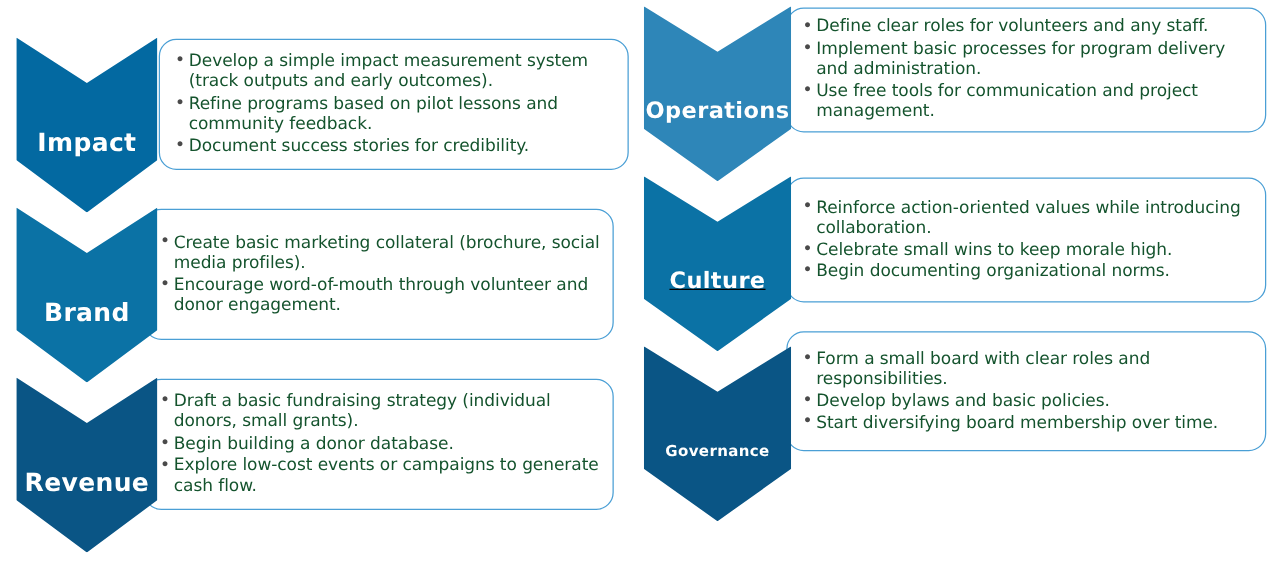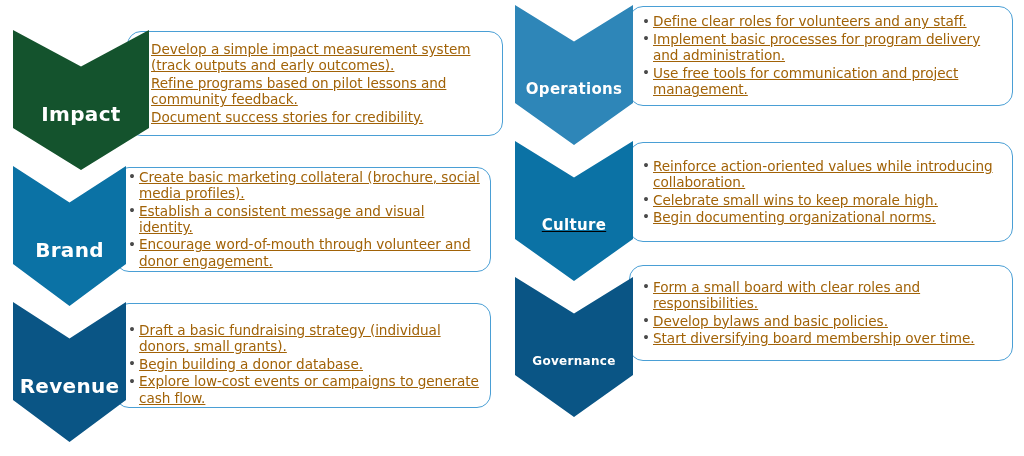--- a/index.html
+++ b/index.html
@@ -32,21 +32,21 @@
   .chevron-label{
     color:#ffffff;
     font-weight:bold;
     font-size:20px;
     letter-spacing:0.3px;
     line-height:1;
     white-space:nowrap;
     transform:translateY(14px);
     text-shadow:0 0 1px rgba(0,0,0,.08);
   }
-  .chevron-label.sm{font-size:15px;}
+  .chevron-label.sm{font-size:18px;}
   .chevron-label.xs{font-size:12px;}
 
   
   .panel{
     position:absolute;
     background:#ffffff;
     border:1.4px solid #4a9fd5;
     border-radius:14px;
     box-sizing:border-box;
     display:flex;
@@ -55,75 +55,73 @@
   }
   .panel ul{
     margin:0;
     padding:0 10px 0 12px;
     list-style:none;
     width:100%;
   }
   .panel li{
     position:relative;
     padding-left:11px;
-    color:#a16207;
+    color:#14532d;
     font-size:13.6px;
     line-height:16.4px;
     margin:0 0 1px 0;
     letter-spacing:-0.05px;
-    text-decoration:underline;
   }
   .panel li:before{
     content:"\2022";
     position:absolute;
     left:0;
     top:-0.5px;
     color:#4a4a4a;
     font-size:13.6px;
     line-height:16.4px;
   }
 </style>
 </head>
 <body>
 
 <div id="canvas">
 
   <div class="col" id="col-left">
 
     <div class="row" style="top:0;">
-      <div class="chevron" style="left:13px;top:30px;width:136px;height:140px;background:#14532d;">
+      <div class="chevron" style="left:13px;top:30px;width:113px;height:140px;background:#0369a1;">
         <span class="chevron-label">Impact</span>
       </div>
       <div class="panel" style="left:127px;top:31px;width:376px;height:105px;">
         <ul>
           <li>Develop a simple impact measurement system (track outputs and early outcomes).</li>
           <li>Refine programs based on pilot lessons and community feedback.</li>
           <li>Document success stories for credibility.</li>
         </ul>
       </div>
     </div>
 
     <div class="row" style="top:0;">
       <div class="chevron" style="left:13px;top:166px;width:113px;height:140px;background:#0b72a5;">
         <span class="chevron-label">Brand</span>
       </div>
       <div class="panel" style="left:115px;top:167px;width:376px;height:105px;">
         <ul>
           <li>Create basic marketing collateral (brochure, social media profiles).</li>
-          <li>Establish a consistent message and visual identity.</li>
           <li>Encourage word-of-mouth through volunteer and donor engagement.</li>
         </ul>
       </div>
     </div>
 
     <div class="row" style="top:0;">
       <div class="chevron" style="left:13px;top:302px;width:113px;height:140px;background:#0a5585;">
         <span class="chevron-label">Revenue</span>
       </div>
-      <div class="panel" style="left:115px;top:303px;width:376px;height:105px;align-items:flex-end;">
+      <div class="panel" style="left:115px;top:303px;width:376px;height:105px;">
         <ul>
           <li>Draft a basic fundraising strategy (individual donors, small grants).</li>
           <li>Begin building a donor database.</li>
           <li>Explore low-cost events or campaigns to generate cash flow.</li>
         </ul>
       </div>
     </div>
 
   </div>
 

